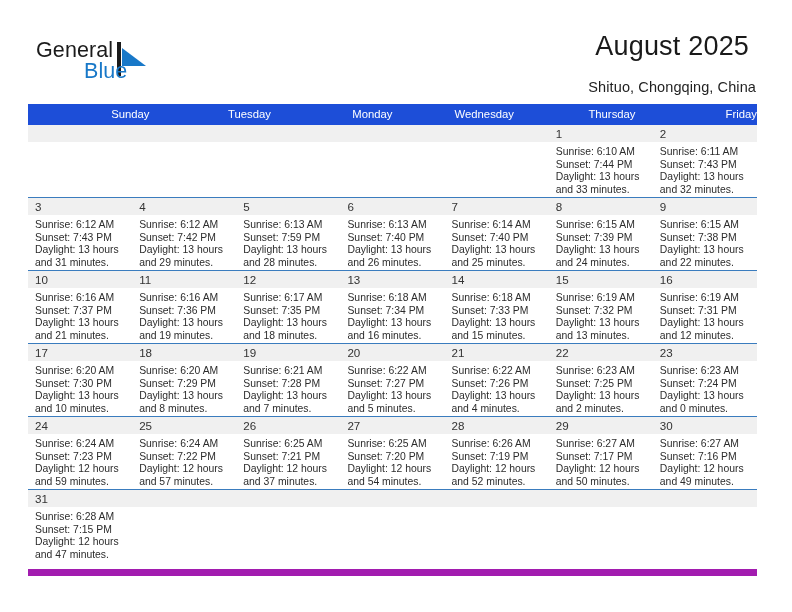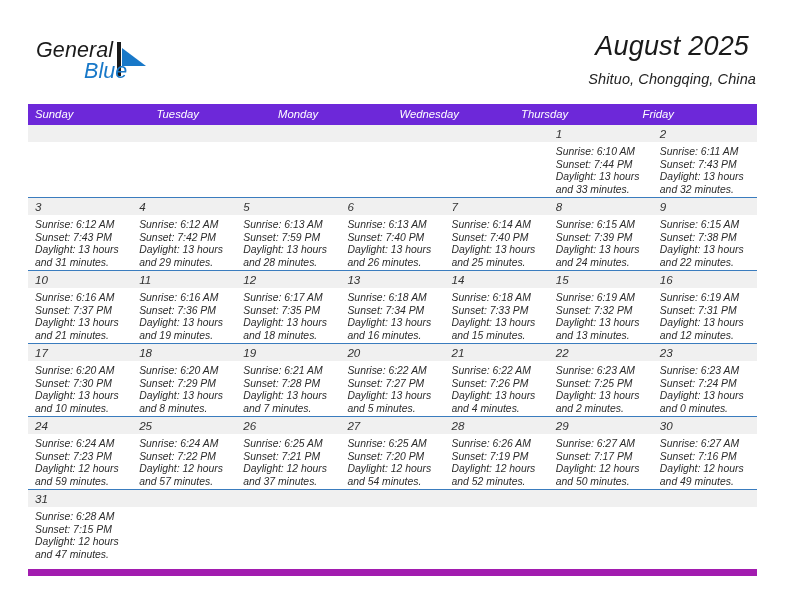--- a/index.html
+++ b/index.html
@@ -13,21 +13,20 @@
     font-family: "Liberation Sans", sans-serif;
     color: #222222;
     overflow: hidden;
   }
 
   .page {
     position: relative;
     width: 792px;
     height: 612px;
     box-sizing: border-box;
-    font-style: italic;
   }
 
   
   .header {
     position: absolute;
     left: 0;
     top: 0;
     width: 792px;
     height: 98px;
   }
@@ -75,40 +74,41 @@
     text-align: center;
   }
   .cal-title {
     font-size: 27px;
     font-weight: normal;
     color: #1a1a1a;
     line-height: 32px;
     letter-spacing: 0.2px;
   }
   .cal-subtitle {
-    margin-top: 8px;
+    margin-top: 16px;
     font-size: 14.5px;
     color: #1f1f1f;
     line-height: 18px;
     letter-spacing: 0.1px;
   }
 
   
   .calendar {
     position: absolute;
     left: 28px;
     top: 104px;
     width: 729px;
   }
 
   .weekday-row {
     display: flex;
     width: 100%;
-    background: #6d28d9;
+    background: #1d4ed8;
     height: 21px;
+    text-align: right;
   }
   .weekday {
     flex: 1 1 0;
     color: #ffffff;
     font-size: 11.3px;
     line-height: 21px;
     padding-left: 7px;
     box-sizing: border-box;
     white-space: nowrap;
     overflow: hidden;

